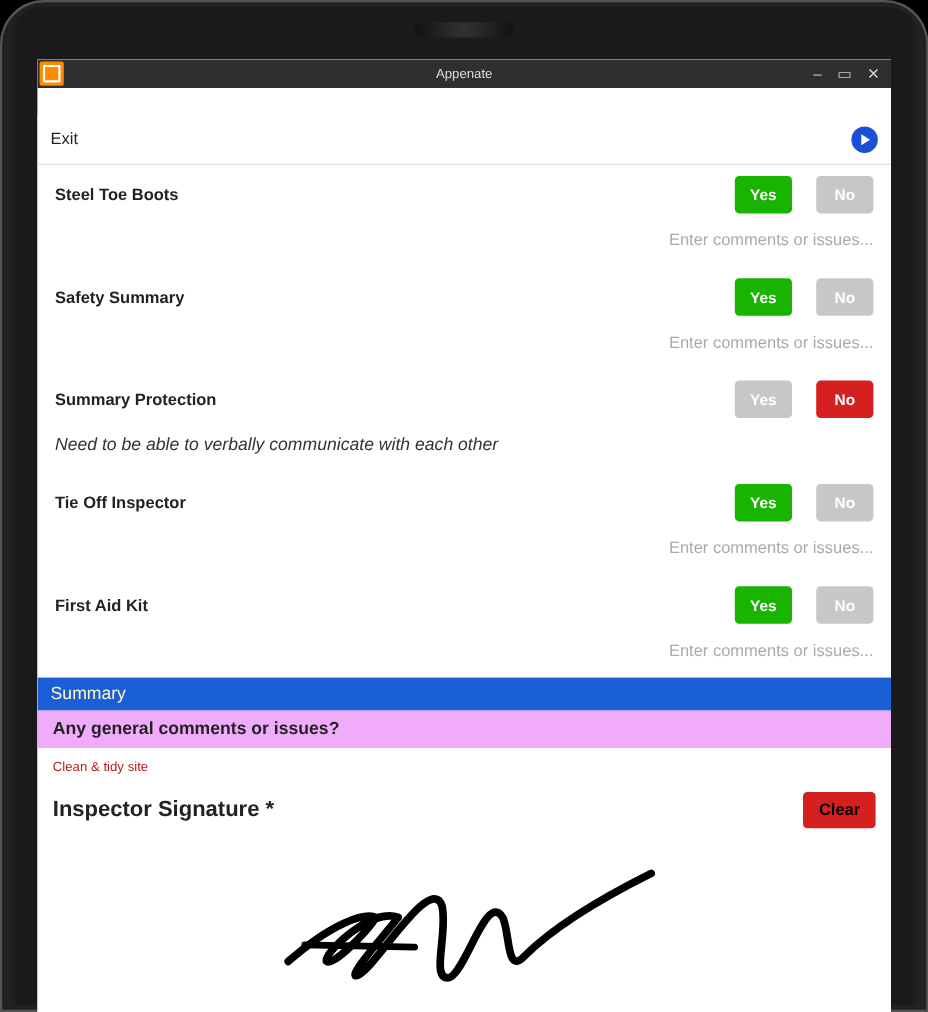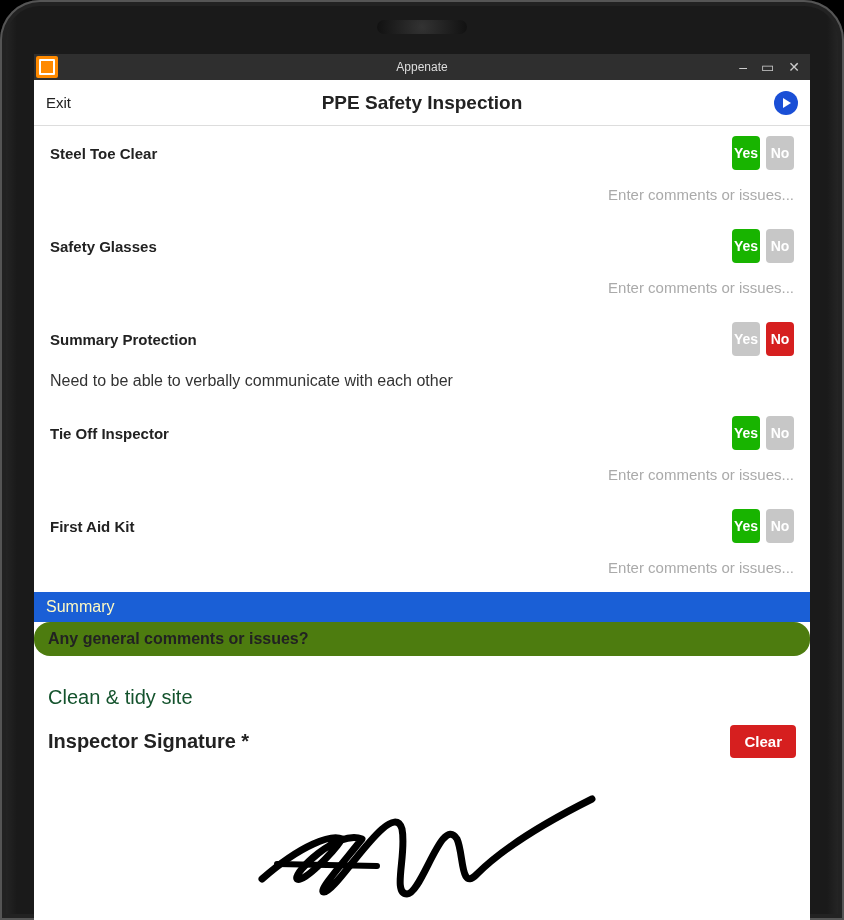--- a/index.html
+++ b/index.html
@@ -62,20 +62,21 @@
     .titlebar .win-controls { margin-left:auto; display:flex; gap:14px; padding-right:10px; font-size:14px; }
     .titlebar .win-controls span { cursor:pointer; color:#ccc; }
     
     .app-header {
       background:#fff;
       border-bottom:1px solid #ddd;
       display:flex; align-items:center;
       height:46px;
       padding:0 12px;
       position:relative;
+      margin-top:24px;
     }
     .app-header .exit {
       font-size:15px; color:#222;
     }
     .app-header .page-title {
       position:absolute; left:50%; transform:translateX(-50%);
       font-weight:700; font-size:19px; color:#222;
     }
     .app-header .next-circle {
       margin-left:auto;
@@ -86,61 +87,60 @@
     }
     
     .content { flex:1; overflow:hidden; background:#fff; }
     .item-row {
       display:flex; align-items:center; justify-content:space-between;
       padding: 10px 16px 6px 16px;
     }
     .item-label { font-weight:700; font-size:15px; color:#222; }
     .yn-group { display:flex; gap:6px; }
     .yn-btn {
-      width:28px; height:34px; border:none; border-radius:4px;
-      font-weight:700; font-size:14px; color:#fff; cursor:pointer;
+      width:52px; height:34px; border:none; border-radius:4px;
+      font-weight:700; font-size:14px; color:#fff; cursor:pointer;margin-left:16px;
     }
     .yn-yes-active { background:#18b400; }
     .yn-no-active { background:#d61f1f; }
     .yn-inactive { background:#c7c7c7; }
     .comment-row {
       padding: 4px 16px 10px 16px;
     }
     .comment-input {
       width:100%; border:none; font-size:15px; color:#333;
       outline:none; padding:6px 0;text-align:right;
     }
     .comment-input::placeholder { color:#aaa; }
     .comment-text {
       width:100%; border:none; font-size:16px; color:#333;
       padding:6px 0;
+      font-style:italic;
     }
     .section-bar {
       background:#1a5fd6;
       color:#fef9c3; font-size:16px;
       padding:6px 12px;
     }
     .general-q {
-      background:#4d7c0f;
+      background:#f0abfc;
       font-weight:700; font-size:16px; color:#222;
       padding:8px 14px;
-      border-radius:16px;
     }
     .general-ans {
-      font-size:20px; color:#14532d;
+      font-size:12px; color:#b91c1c;
       padding:10px 14px;
-      margin-top:20px;
     }
     .sig-row {
       display:flex; align-items:center; justify-content:space-between;
       padding:6px 14px;
     }
     .sig-label { font-weight:700; font-size:20px; color:#222; }
     .clear-btn {
-      background:#d61f1f; color:#ffffff; font-weight:700;
+      background:#d61f1f; color:#000000; font-weight:700;
       border:none; border-radius:4px; padding:8px 14px; font-size:15px; cursor:pointer;
     }
     .sig-area {
       height:170px;
       display:flex; align-items:center; justify-content:center;
       padding:0 20px;
     }
     .sig-area svg { width: 360px; height: 130px; }
     .arrow-right::before{
       content:""; display:inline-block; width:0; height:0;
@@ -162,41 +162,40 @@
       <span class="title-text">Appenate</span>
       <div class="win-controls">
         <span>–</span>
         <span>▭</span>
         <span>✕</span>
       </div>
     </div>
 
     <div class="app-header">
       <span class="exit">Exit</span>
-      <span class="page-title">PPE Safety Inspection</span>
       <div class="next-circle">
         <span class="arrow-right"></span>
       </div>
     </div>
 
     <div class="content">
 
       <div class="item-row">
-        <span class="item-label">Steel Toe Clear</span>
-        <div class="yn-group">
-          <button class="yn-btn yn-yes-active">Yes</button>
-          <button class="yn-btn yn-inactive">No</button>
-        </div>
-      </div>
-      <div class="comment-row">
-        <input class="comment-input" placeholder="Enter comments or issues..." style="">
-      </div>
-
-      <div class="item-row">
-        <span class="item-label">Safety Glasses</span>
+        <span class="item-label">Steel Toe Boots</span>
+        <div class="yn-group">
+          <button class="yn-btn yn-yes-active">Yes</button>
+          <button class="yn-btn yn-inactive">No</button>
+        </div>
+      </div>
+      <div class="comment-row">
+        <input class="comment-input" placeholder="Enter comments or issues..." style="">
+      </div>
+
+      <div class="item-row">
+        <span class="item-label">Safety Summary</span>
         <div class="yn-group">
           <button class="yn-btn yn-yes-active">Yes</button>
           <button class="yn-btn yn-inactive">No</button>
         </div>
       </div>
       <div class="comment-row">
         <input class="comment-input" placeholder="Enter comments or issues..." style="">
       </div>
 
       <div class="item-row">

